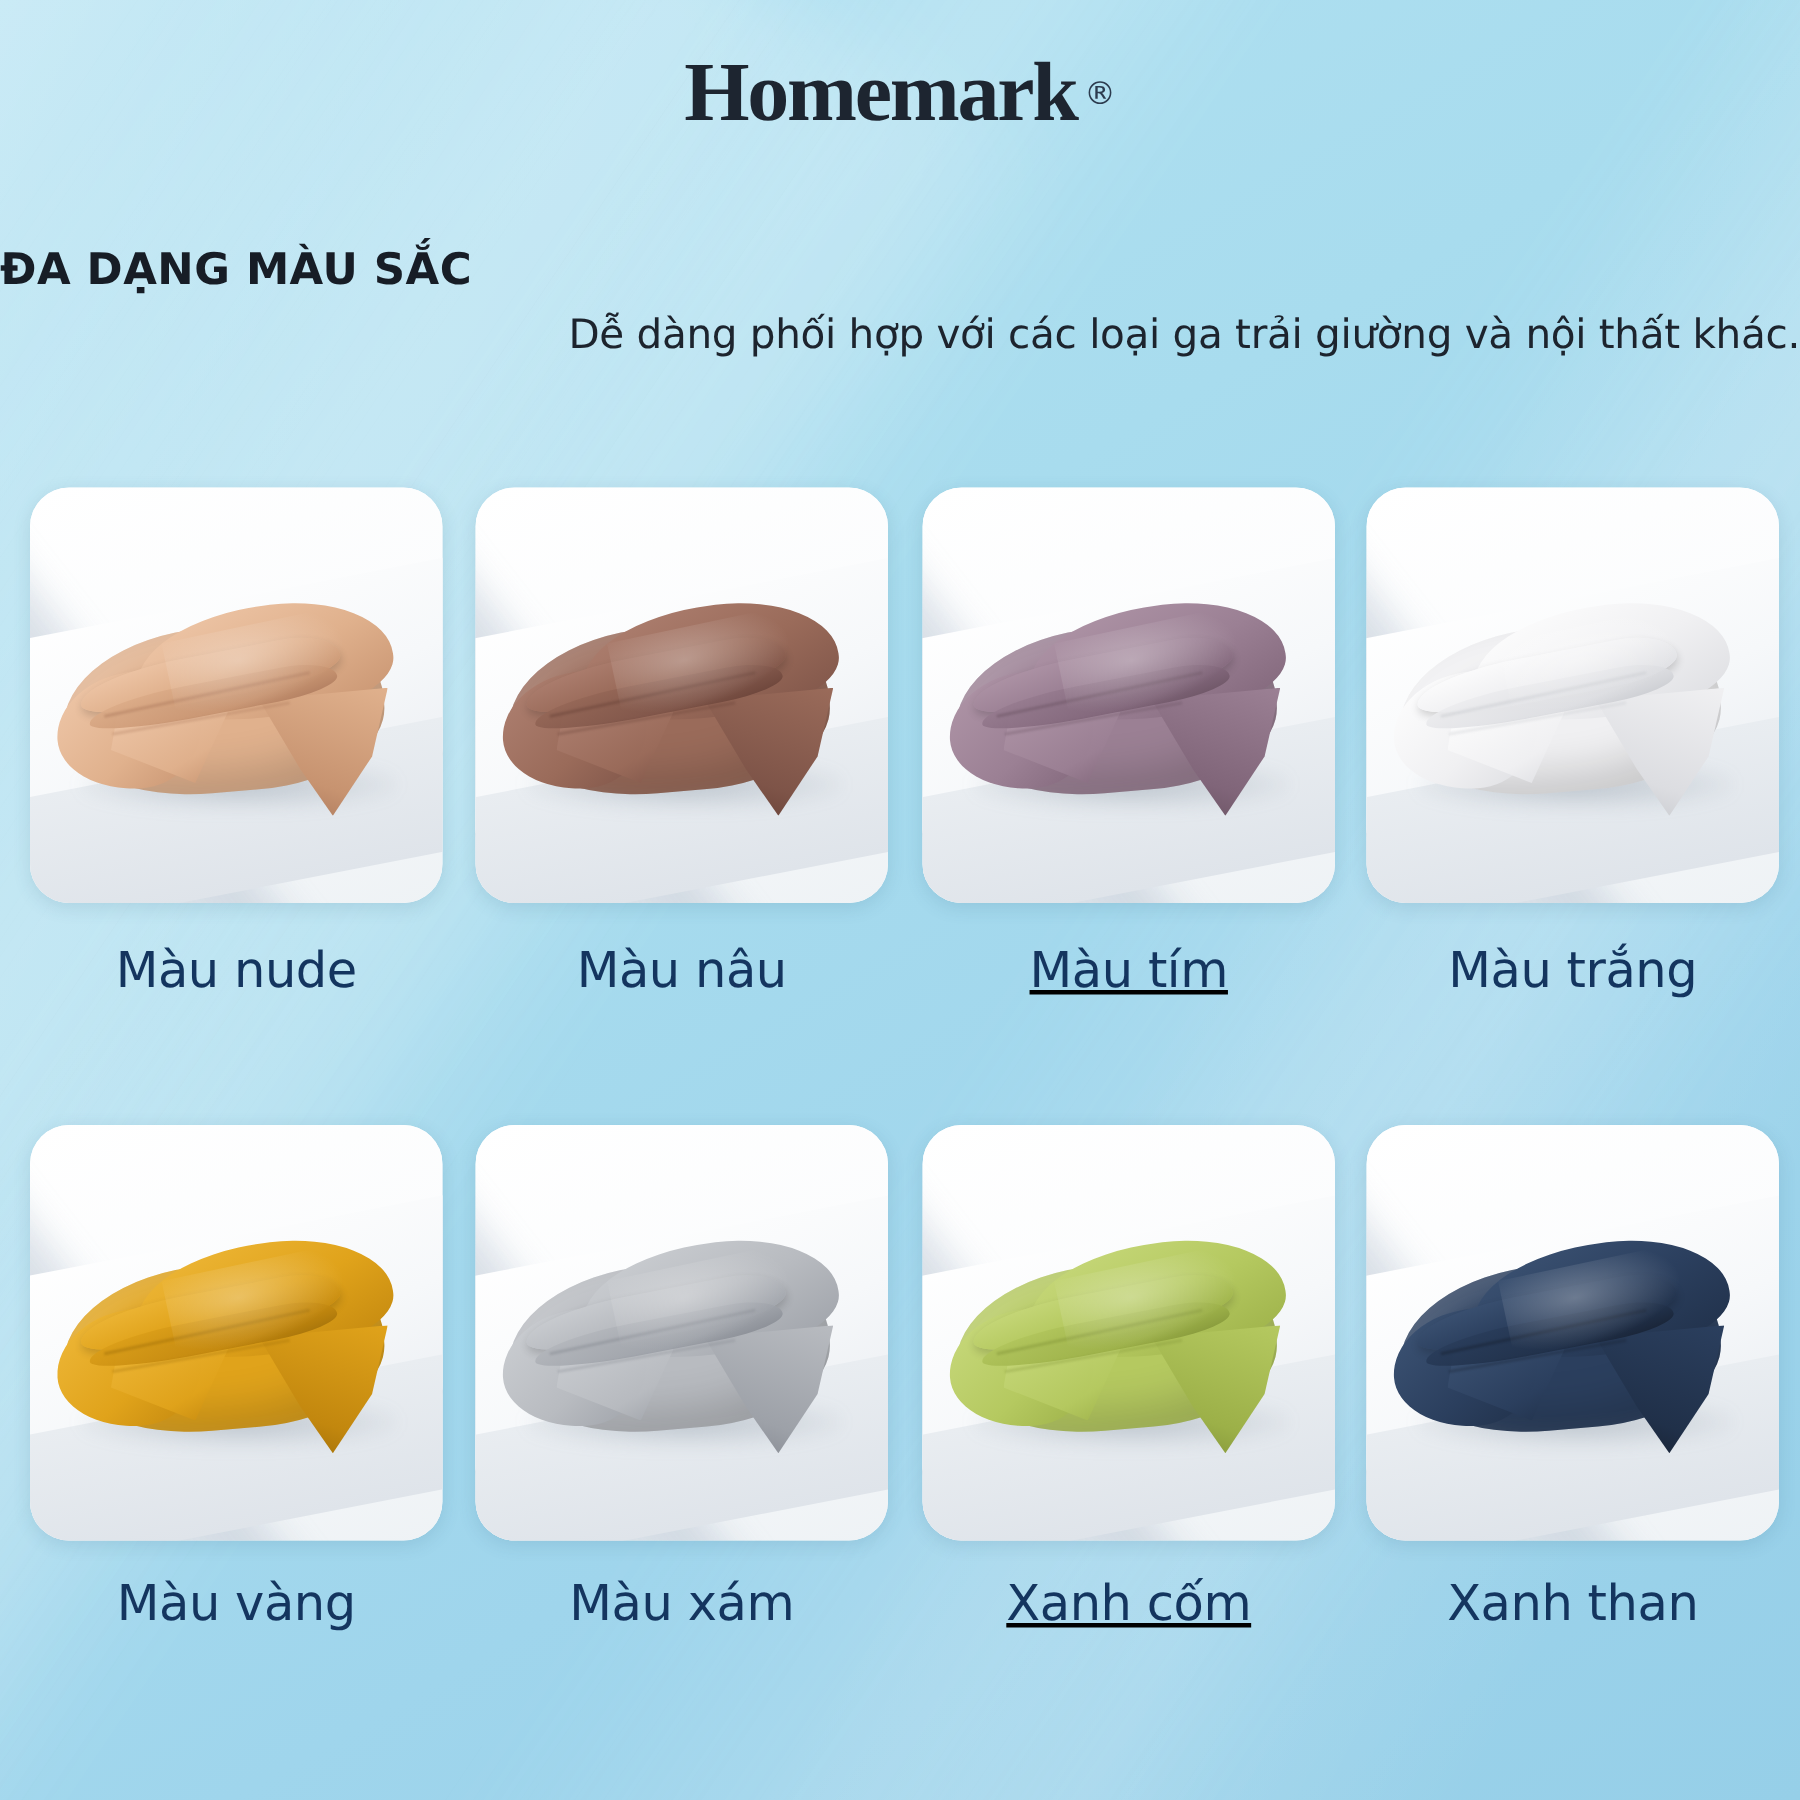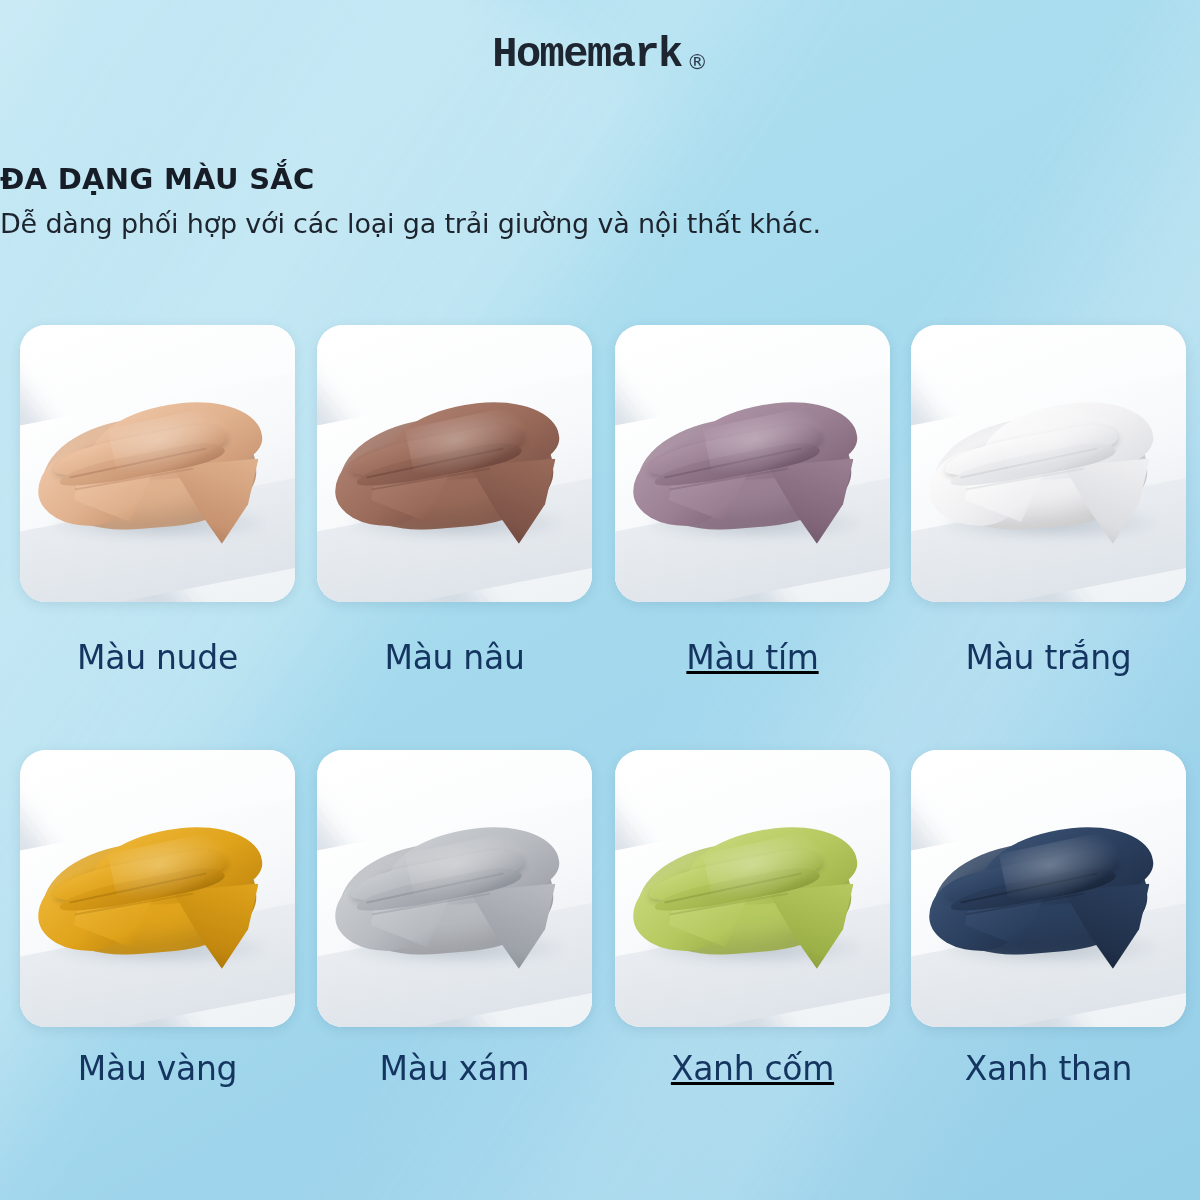--- a/index.html
+++ b/index.html
@@ -45,22 +45,22 @@
   .logo-wrap {
     position: absolute;
     top: 34px;
     left: 0;
     width: 1200px;
     text-align: center;
     z-index: 5;
   }
   .logo {
     display: inline-block;
-    font-family: Liberation Mono, monospace;
-    font-size: 42px;
+    font-family: Liberation Serif, serif;
+    font-size: 56px;
     font-weight: 700;
     letter-spacing: -1.5px;
     color: #1d2530;
     line-height: 1;
     vertical-align: middle;
   }
   .logo-reg {
     display: inline-block;
     font-family: "DejaVu Sans", sans-serif;
     font-size: 21px;
@@ -81,21 +81,21 @@
     font-weight: 700;
     letter-spacing: 0.3px;
     color: #171d26;
     z-index: 5;
   }
   .subhead {
     position: absolute;
     top: 208px;
     left: 0;
     width: 1200px;
-    text-align: left;
+    text-align: right;
     font-family: "DejaVu Sans", sans-serif;
     font-size: 27px;
     font-weight: 400;
     color: #1d242e;
     letter-spacing: -0.2px;
     z-index: 5;
   }
 
   
   .grid {
@@ -276,21 +276,21 @@
   .p-sheen {
     position: absolute;
     left: 74px; top: 12px;
     width: 120px; height: 54px;
     background: radial-gradient(ellipse at 40% 40%, rgba(255,255,255,0.30) 0%, rgba(255,255,255,0) 70%);
     transform: rotate(-12deg);
   }
 
   
   .caption {
-    margin-top: 36px;
+    margin-top: 25px;
     text-align: center;
     font-family: "DejaVu Sans", sans-serif;
     font-size: 33px;
     font-weight: 400;
     color: #14355f;
     letter-spacing: -0.3px;
     white-space: nowrap;
   }
   .row.r2 .caption { margin-top: 22px; }
 </style>

